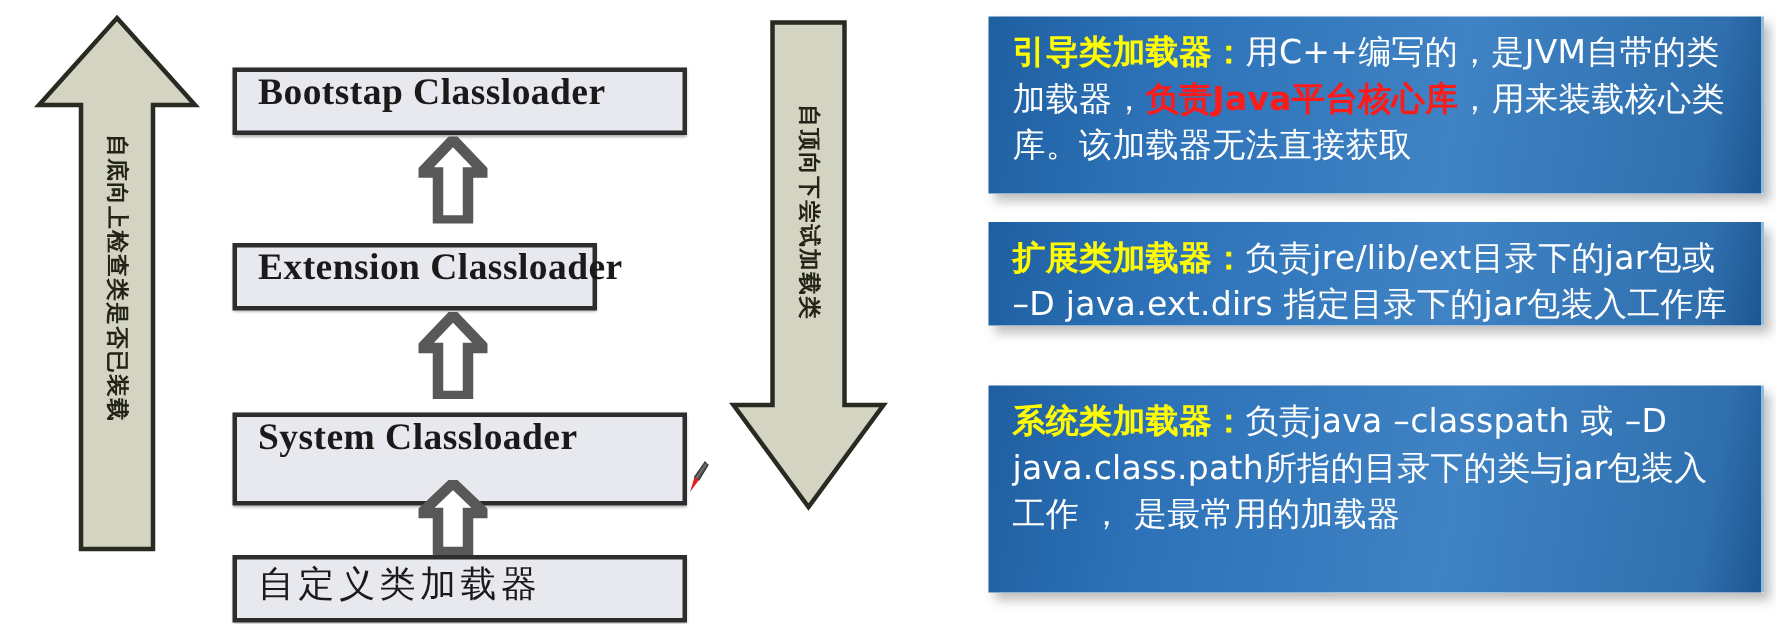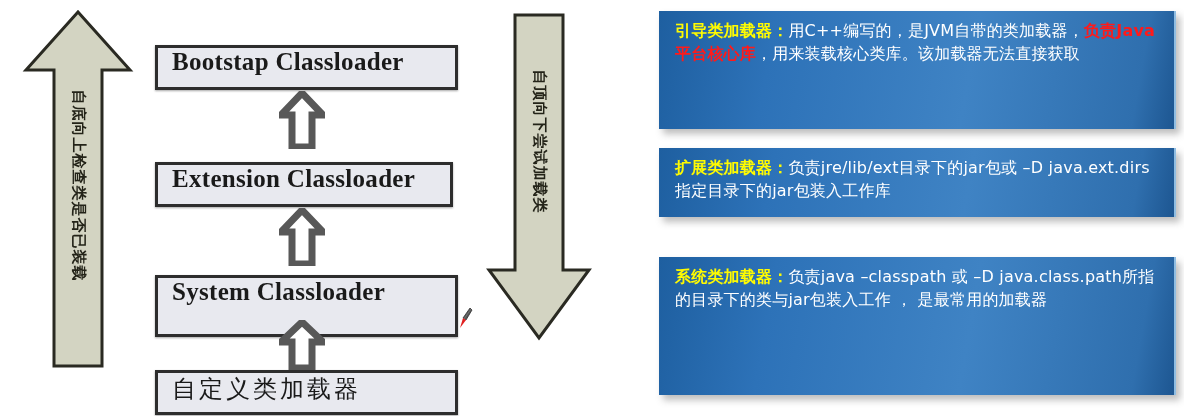--- a/index.html
+++ b/index.html
@@ -42,21 +42,21 @@
     white-space: nowrap;
   }
   .cl-box.cjk .cl-label {
     font-family: "DejaVu Sans", "Liberation Sans", sans-serif;
     font-weight: normal;
     font-size: 24px;
     letter-spacing: 3px;
   }
 
   #box-bootstrap  { left: 155px; top: 45px;  width: 303px; height: 45px; }
-  #box-extension  { left: 155px; top: 162px; width: 298px; height: 45px; }
+  #box-extension  { left: 155px; top: 162px; width: 243px; height: 45px; }
   #box-system     { left: 155px; top: 275px; width: 303px; height: 62px; }
   #box-custom     { left: 155px; top: 370px; width: 303px; height: 45px; }
 
   
   .hollow-arrow {
     position: absolute;
     width: 46px;
     height: 58px;
   }
   #arrow-ext-boot { left: 279px; top: 91px;  }
@@ -110,21 +110,21 @@
   }
   .callout {
     position: absolute;
     box-sizing: border-box;
     background: linear-gradient(100deg, #1e5fa0 0%, #2d72b8 22%, #3f83c4 60%, #2f6fae 92%, #1d5691 100%);
     border-right: 2px solid #8fbde2;
     box-shadow: 4px 5px 7px rgba(90,90,90,0.40);
     padding: 9px 14px 9px 16px;
     color: #ffffff;
     font-family: "DejaVu Sans", "Liberation Sans", sans-serif;
-    font-size: 16px;
+    font-size: 22px;
     line-height: 1.42;
     letter-spacing: 0.2px;
     overflow: hidden;
   }
   .callout .cl-title {
     color: #fffb00;
     font-weight: bold;
   }
   .callout .cl-red {
     color: #ff1a1a;

